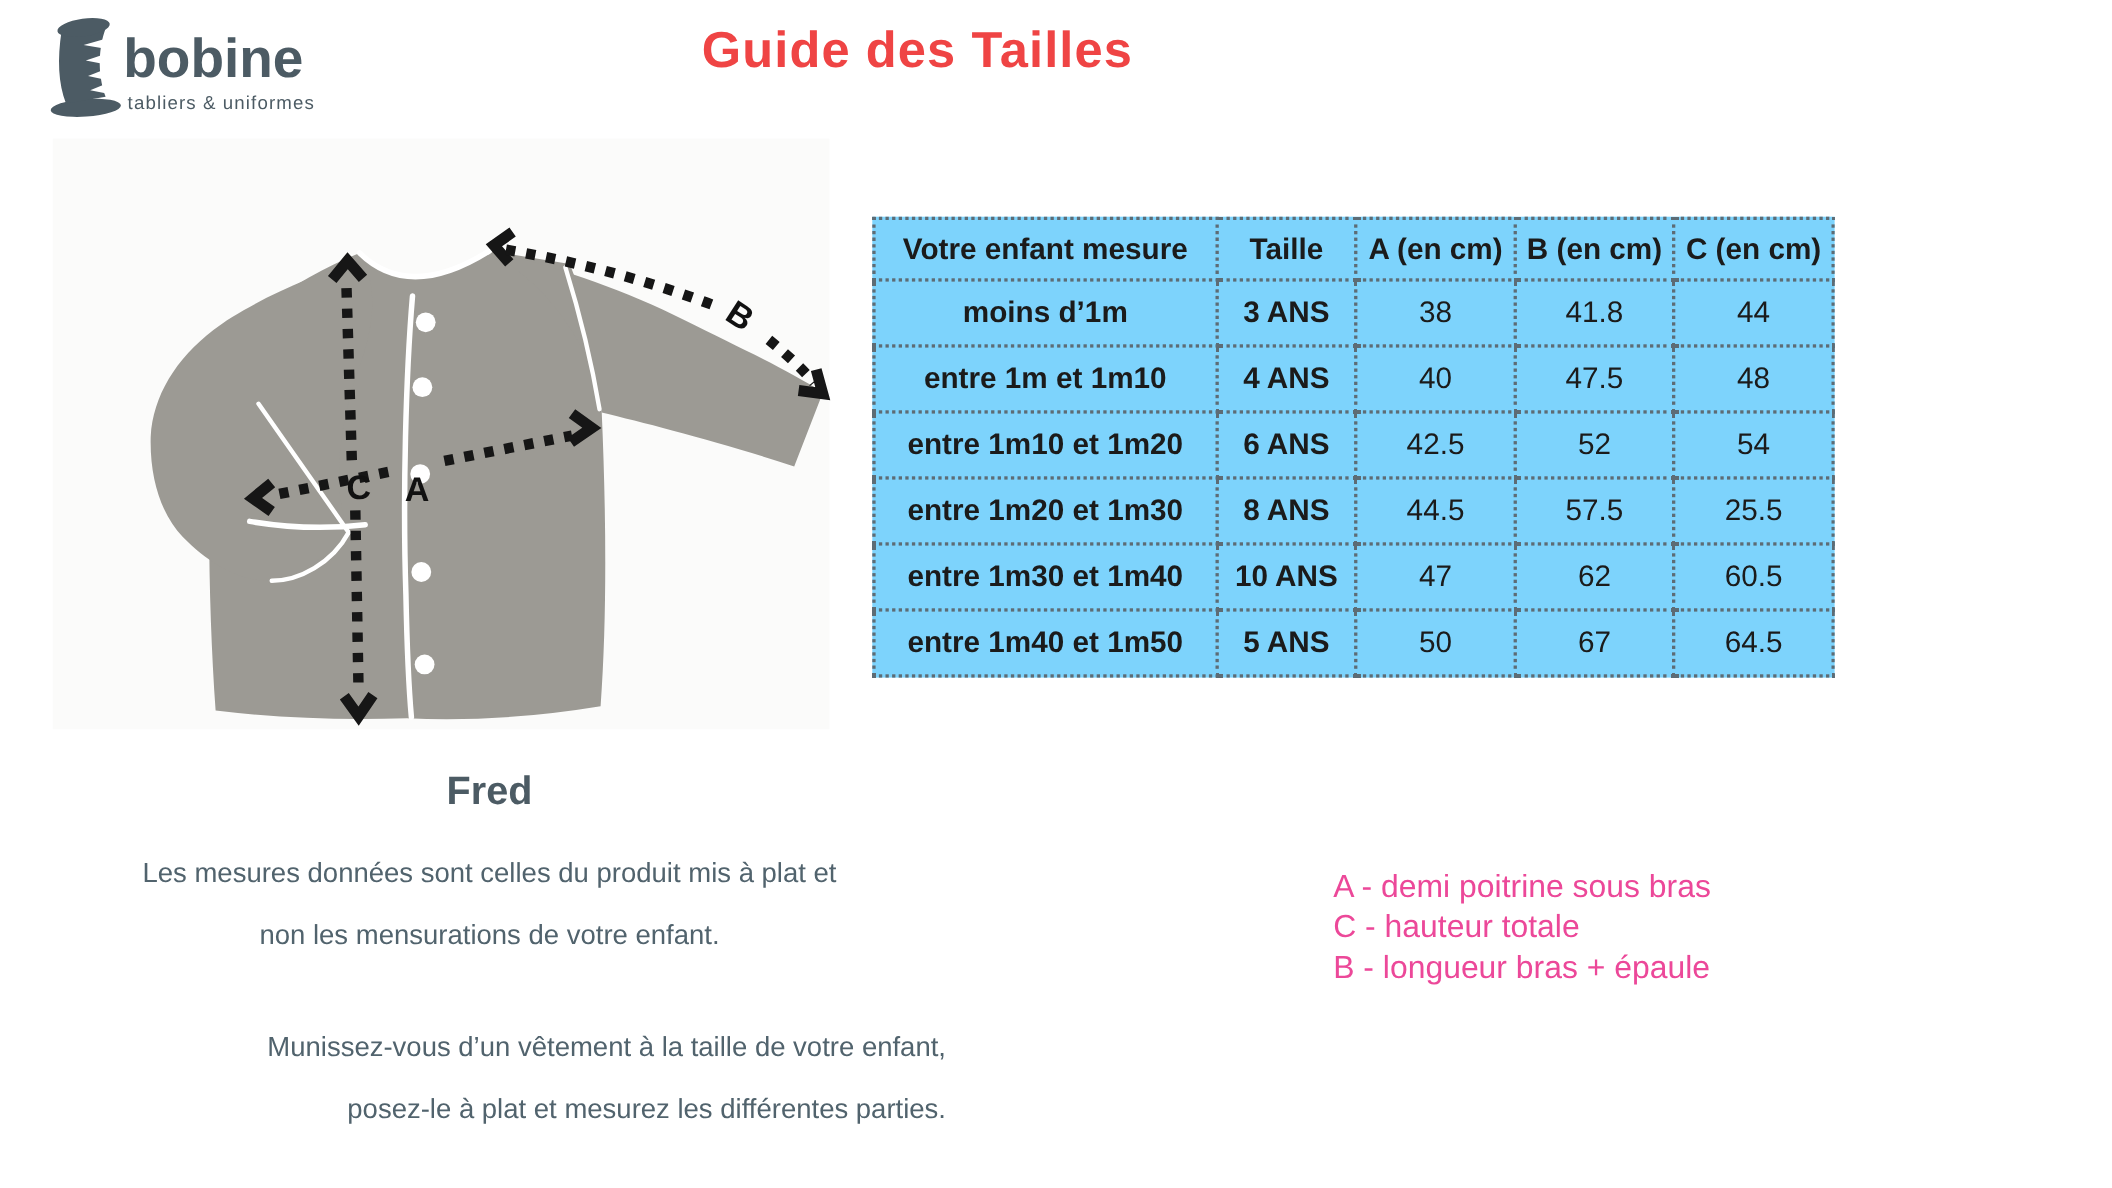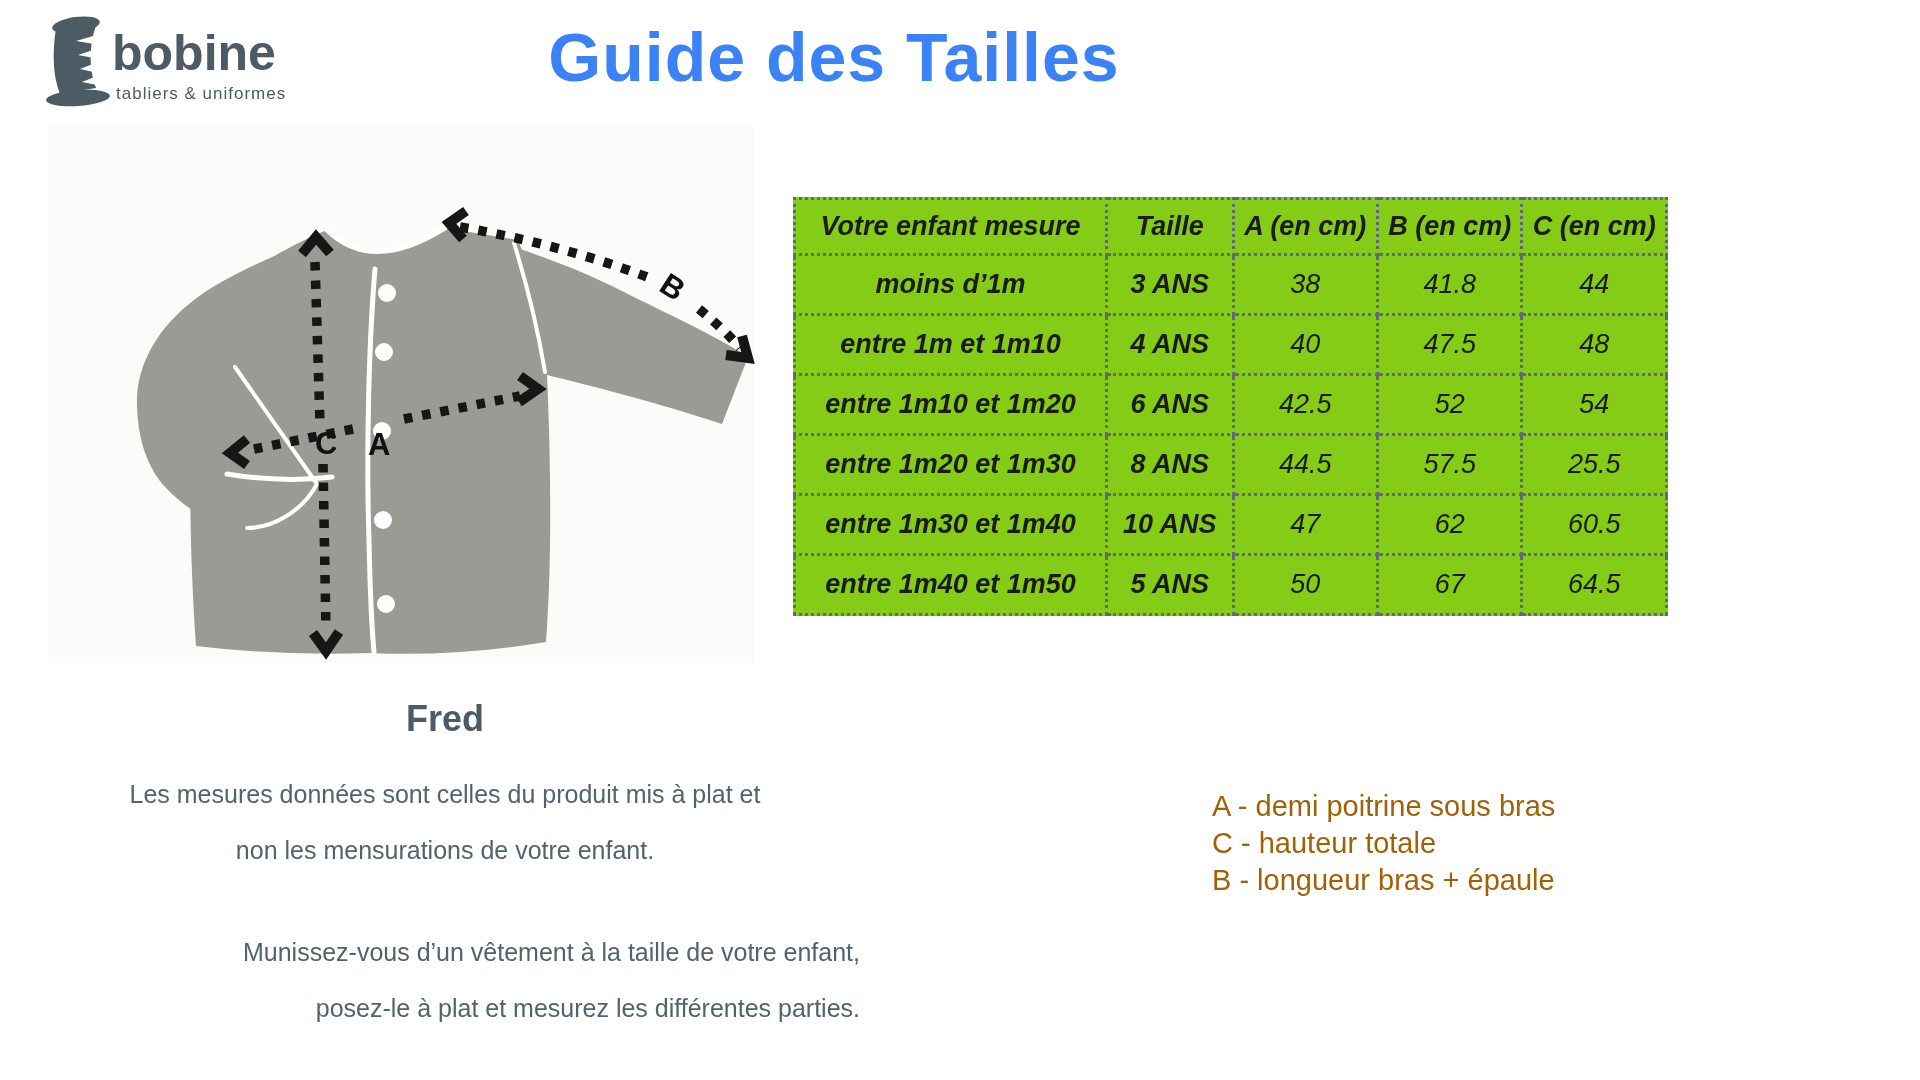--- a/index.html
+++ b/index.html
@@ -3,50 +3,50 @@
 <meta charset="utf-8">
 <style>
   html,body{margin:0;padding:0;background:#ffffff;}
   body{font-family:"Liberation Sans", sans-serif;}
   #page{position:relative;width:1668px;height:1080px;background:#ffffff;overflow:hidden;}
 
   
   #brand{position:absolute;left:44px;top:14px;width:260px;height:100px;}
   #page-title{
     position:absolute;left:0;top:18px;width:100%;
-    text-align:center;font-size:68px;font-weight:700;letter-spacing:1px;
-    color:#3b82f6;
+    text-align:center;font-size:46px;font-weight:700;letter-spacing:1px;
+    color:#ef4444;
   }
 
   
   #diagram{position:absolute;left:30px;top:100px;width:745px;height:575px;}
 
   
   #left-col{position:absolute;left:30px;top:0;width:830px;text-align:center;}
   #product-name{position:absolute;left:0;top:698px;width:100%;
     font-size:36px;font-weight:700;color:#4c5b64;}
   .note{position:absolute;left:0;width:100%;font-size:25px;line-height:56px;
     color:#51636d;font-weight:400;margin:0;}
   #note-0{top:766px;}
   #note-1{top:924px;text-align:right;}
 
   
   #size-table-wrap{position:absolute;left:793px;top:197px;}
-  table#size-table{border-collapse:collapse;table-layout:fixed;background:#84cc16;font-style:italic;}
+  table#size-table{border-collapse:collapse;table-layout:fixed;background:#7dd3fc;}
   #size-table th,#size-table td{
     border:3px dotted #5d6c75;text-align:center;vertical-align:middle;
     color:#1b1b1b;font-size:27px;padding:0;overflow:hidden;white-space:nowrap;
   }
   #size-table th{height:53px;font-weight:700;}
   #size-table td{height:57px;font-weight:400;}
   #size-table td.b{font-weight:700;}
 
   
   #measure-legend{position:absolute;left:1212px;top:788px;
-    font-size:29px;line-height:37px;color:#a16207;text-align:left;}
+    font-size:29px;line-height:37px;color:#ec4899;text-align:left;}
 </style>
 </head>
 <body>
 
 <div id="page">
 
   <svg id="brand" viewBox="0 0 260 100">
     <g>
       <ellipse cx="34" cy="84" rx="32" ry="8" fill="#4c5b64" transform="rotate(-4 34 84)"></ellipse>
       <path d="M 12,14 C 8,40 9,62 16,80 L 52,74 C 44,52 46,28 52,12 Z" fill="#4c5b64"></path>

